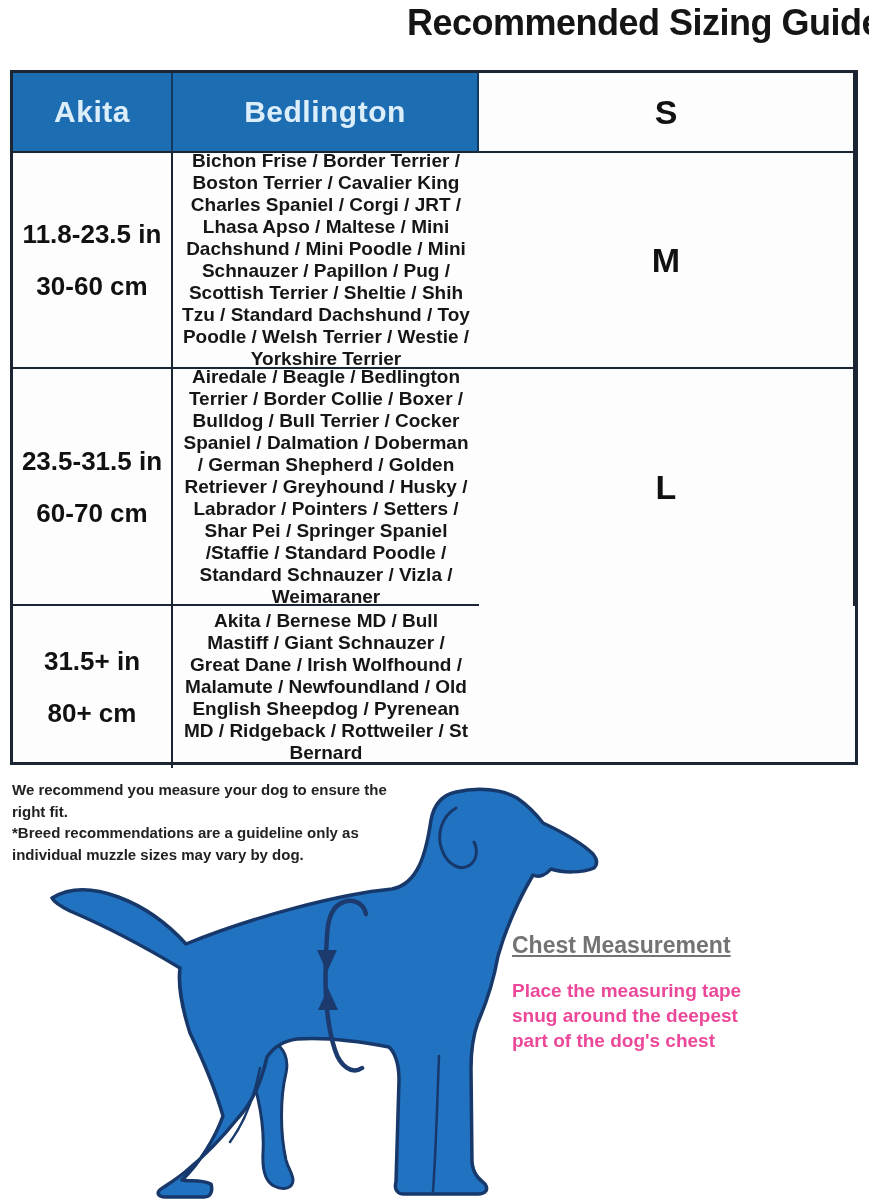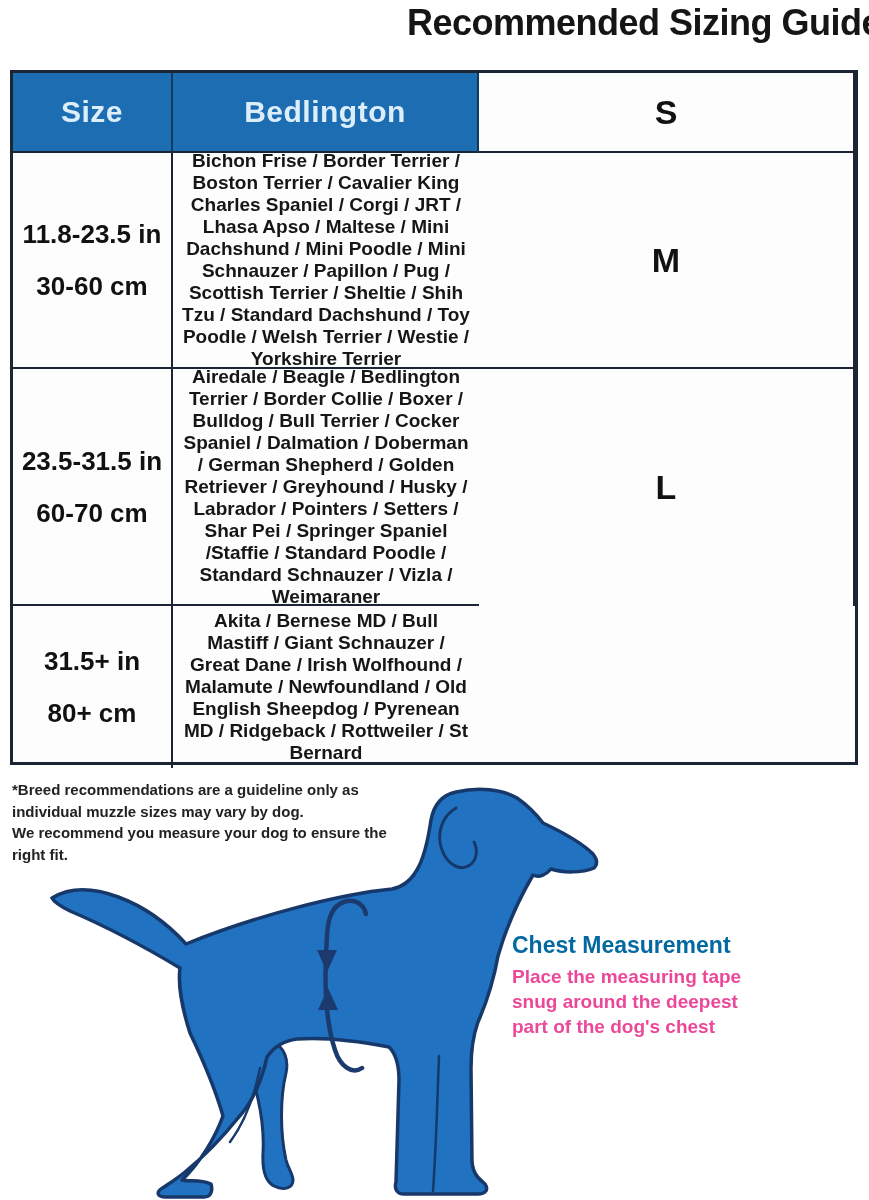--- a/index.html
+++ b/index.html
@@ -50,32 +50,32 @@
     font-size:19px;font-weight:bold;line-height:22px;color:#161616;
     text-align:center;max-width:364px;
   }
   .footnote{
     position:absolute;left:12px;top:779px;width:406px;
     font-size:15px;font-weight:bold;line-height:21.5px;color:#222;
   }
   .chest-note{
     position:absolute;left:512px;top:932px;width:300px;
   }
-  .chest-note h2{font-size:23px;font-weight:bold;color:#0369a1;margin-bottom:5px;}
+  .chest-note h2{font-size:23px;font-weight:bold;color:#737373;margin-bottom:19px;text-decoration:underline;}
   .chest-note p{font-size:19px;font-weight:bold;line-height:25px;color:#ec4899;max-width:262px;}
   .dog-svg{position:absolute;left:30px;top:778px;width:620px;height:430px;}
 </style>
 </head>
 <body>
 
 <h1 class="page-title">Recommended Sizing Guide</h1>
 
 <div class="sizing-table">
 
-  <div class="cell hcell">Size</div>
+  <div class="cell hcell">Akita</div>
   <div class="cell hcell">Bedlington</div>
 
   <div class="cell size-cell">S</div>
   <div class="cell meas-cell">
     <div class="meas-in">11.8-23.5 in</div>
     <div class="meas-cm">30-60 cm</div>
   </div>
   <div class="cell breed-cell last-col">
     <p>Bichon Frise / Border Terrier / Boston Terrier / Cavalier King Charles Spaniel / Corgi / JRT / Lhasa Apso / Maltese / Mini Dachshund / Mini Poodle / Mini Schnauzer / Papillon / Pug / Scottish Terrier / Sheltie / Shih Tzu / Standard Dachshund / Toy Poodle / Welsh Terrier / Westie / Yorkshire Terrier</p>
   </div>
@@ -93,22 +93,22 @@
   <div class="cell meas-cell last-row">
     <div class="meas-in">31.5+ in</div>
     <div class="meas-cm">80+ cm</div>
   </div>
   <div class="cell breed-cell last-col last-row">
     <p>Akita / Bernese MD / Bull Mastiff / Giant Schnauzer / Great Dane / Irish Wolfhound / Malamute / Newfoundland / Old English Sheepdog / Pyrenean MD / Ridgeback / Rottweiler / St Bernard</p>
   </div>
 </div>
 
 <div class="footnote">
+  <p>We recommend you measure your dog to ensure the right fit.</p>
   <p>*Breed recommendations are a guideline only as individual muzzle sizes may vary by dog.</p>
-  <p>We recommend you measure your dog to ensure the right fit.</p>
 </div>
 
 <svg class="dog-svg" viewBox="0 0 620 430" xmlns="http://www.w3.org/2000/svg" aria-hidden="true">
 
   <path fill="#2173c2" stroke="#17386b" stroke-width="3" stroke-linejoin="round" d="M 210 268 C 225 300 235 340 233 375 C 232 395 236 404 244 408 C 254 413 263 410 263 402 C 263 396 258 390 256 382 C 250 355 250 320 256 295 C 259 281 254 270 244 264 Z"></path>
 
   <path fill="#2173c2" stroke="#17386b" stroke-width="3.5" stroke-linejoin="round" d="M 22 120
            C 58 98 118 124 156 166
            C 225 138 310 116 362 111
            C 388 106 396 76 401 42

